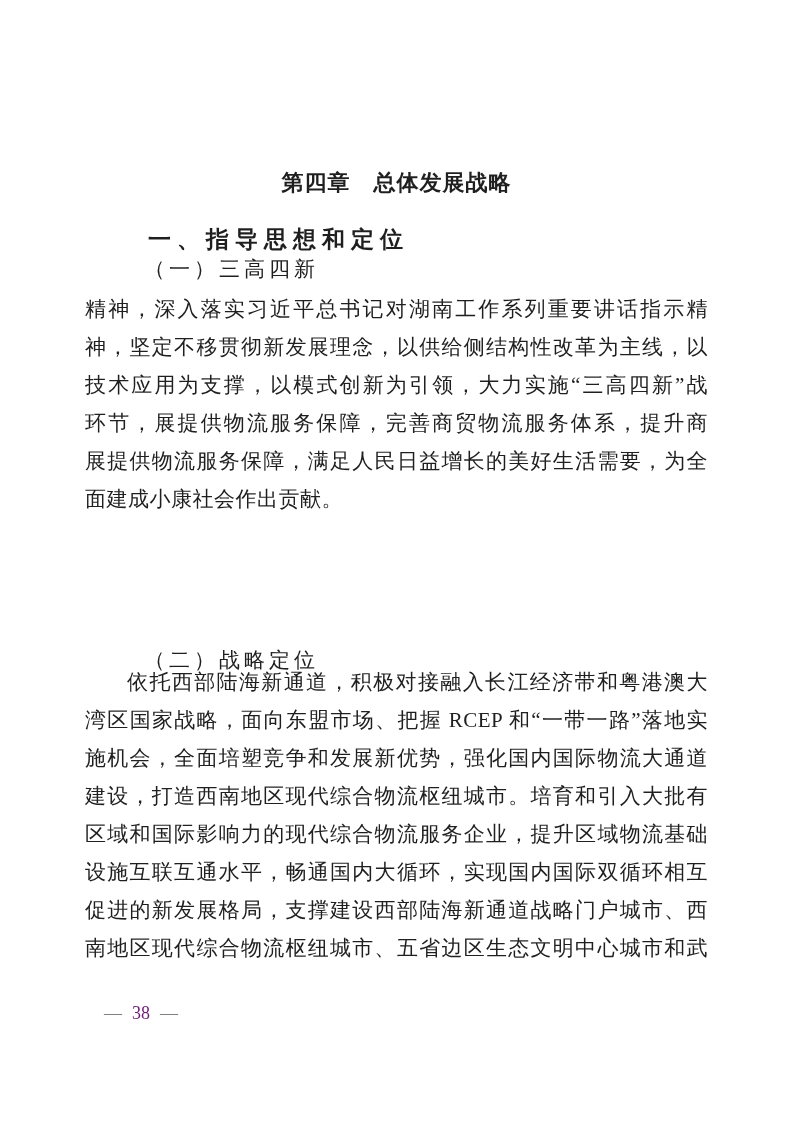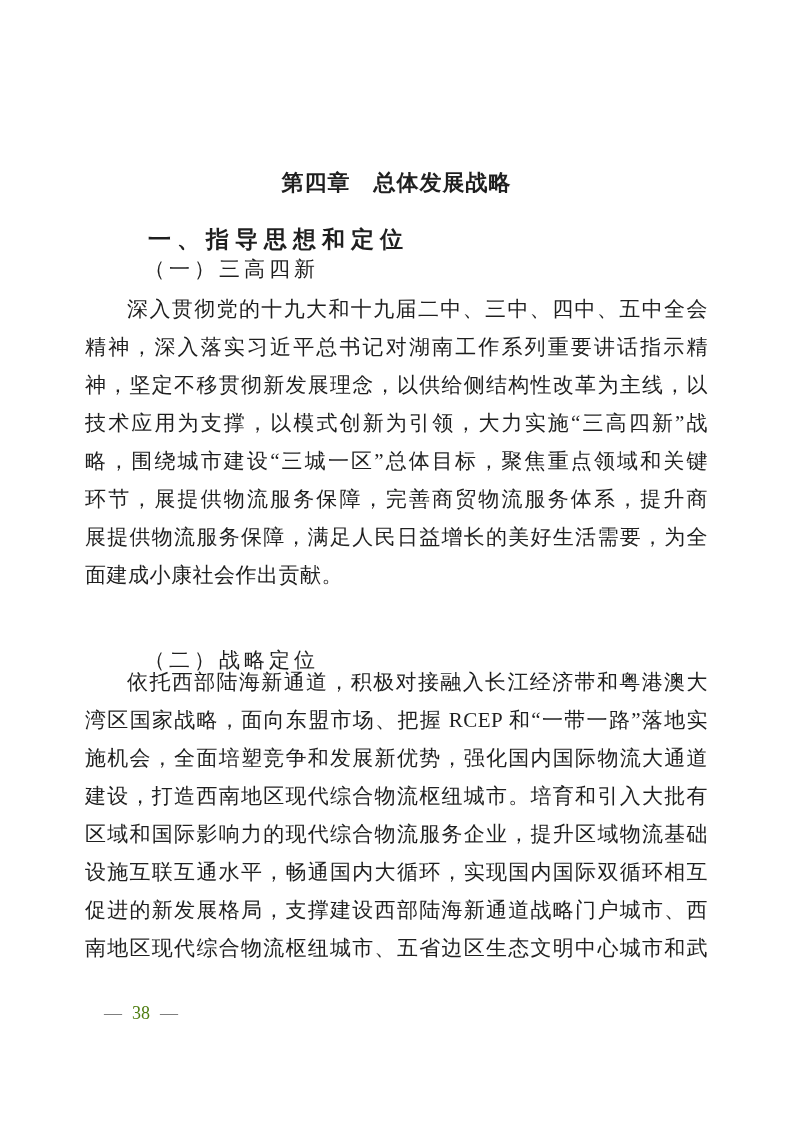--- a/index.html
+++ b/index.html
@@ -83,40 +83,38 @@
     font-size: 18px;
     line-height: 22px;
     color: #222222;
   }
   .footer .dash {
     color: #7a7a7a;
     letter-spacing: 0;
   }
   .footer .page-num {
     margin: 0 10px;
-    color: #4d7c0f;
+    color: #701a75;
   }
 </style>
 </head>
 <body>
 
 <div class="page">
 
   <div class="chapter-title">第四章　总体发展战略</div>
 
   <div class="section-heading">一、指导思想和定位</div>
 
   <div class="subsection-heading subsection-1">（一）三高四新</div>
 
   <div class="para para-1">
-    <div class="line first-line">深入贯彻党的十九大和十九届二中、三中、四中、五中全会</div>
     <div class="line">精神，深入落实习近平总书记对湖南工作系列重要讲话指示精</div>
     <div class="line">神，坚定不移贯彻新发展理念，以供给侧结构性改革为主线，以</div>
     <div class="line">技术应用为支撑，以模式创新为引领，大力实施“三高四新”战</div>
-    <div class="line">略，围绕城市建设“三城一区”总体目标，聚焦重点领域和关键</div>
     <div class="line">环节，展提供物流服务保障，完善商贸物流服务体系，提升商</div>
     <div class="line">展提供物流服务保障，满足人民日益增长的美好生活需要，为全</div>
     <div class="line para-end">面建成小康社会作出贡献。</div>
   </div>
 
   <div class="subsection-heading subsection-2">（二）战略定位</div>
 
   <div class="para para-2">
     <div class="line first-line">依托西部陆海新通道，积极对接融入长江经济带和粤港澳大</div>
     <div class="line">湾区国家战略，面向东盟市场、把握 RCEP 和“一带一路”落地实</div>

